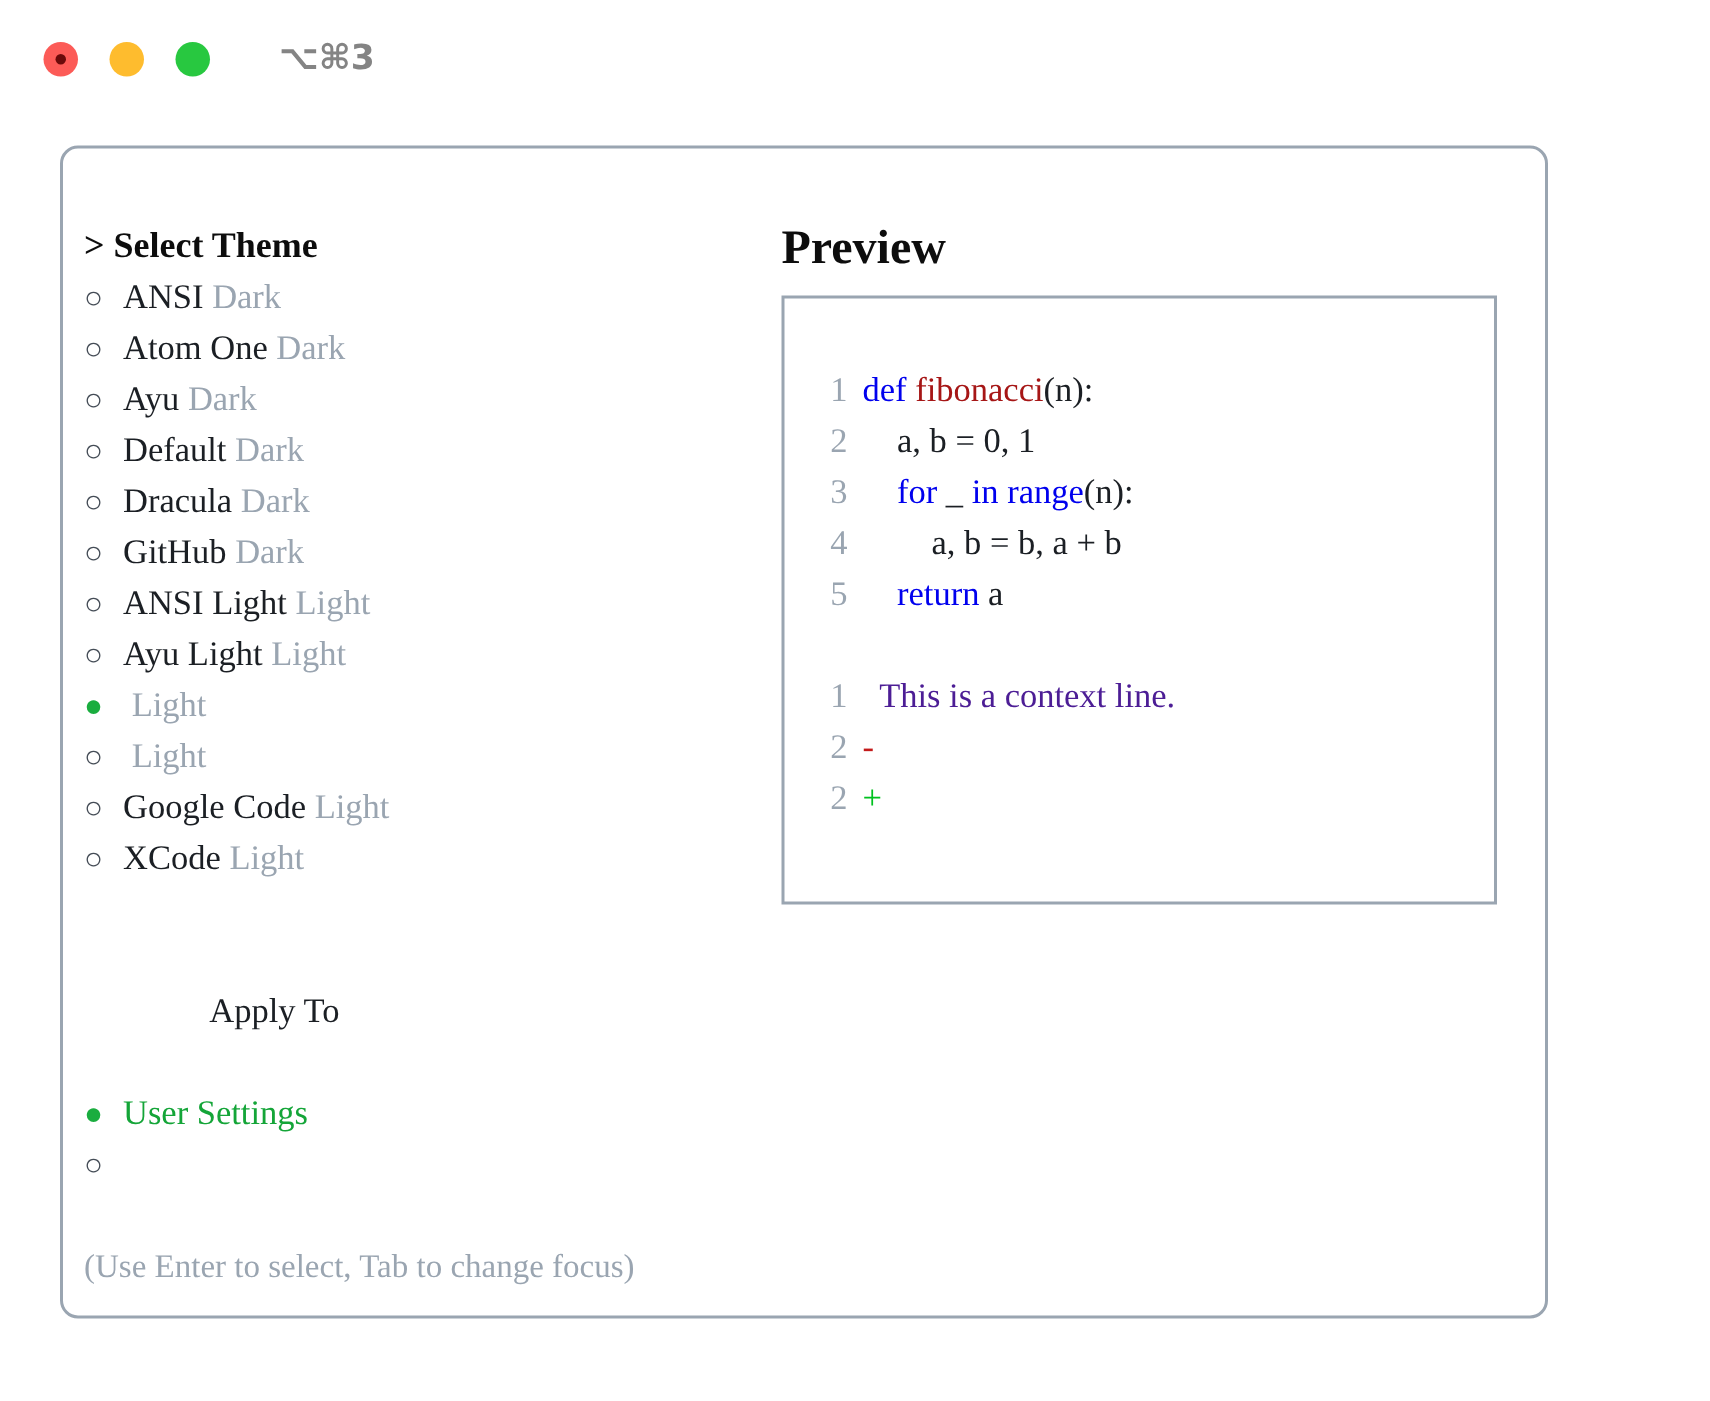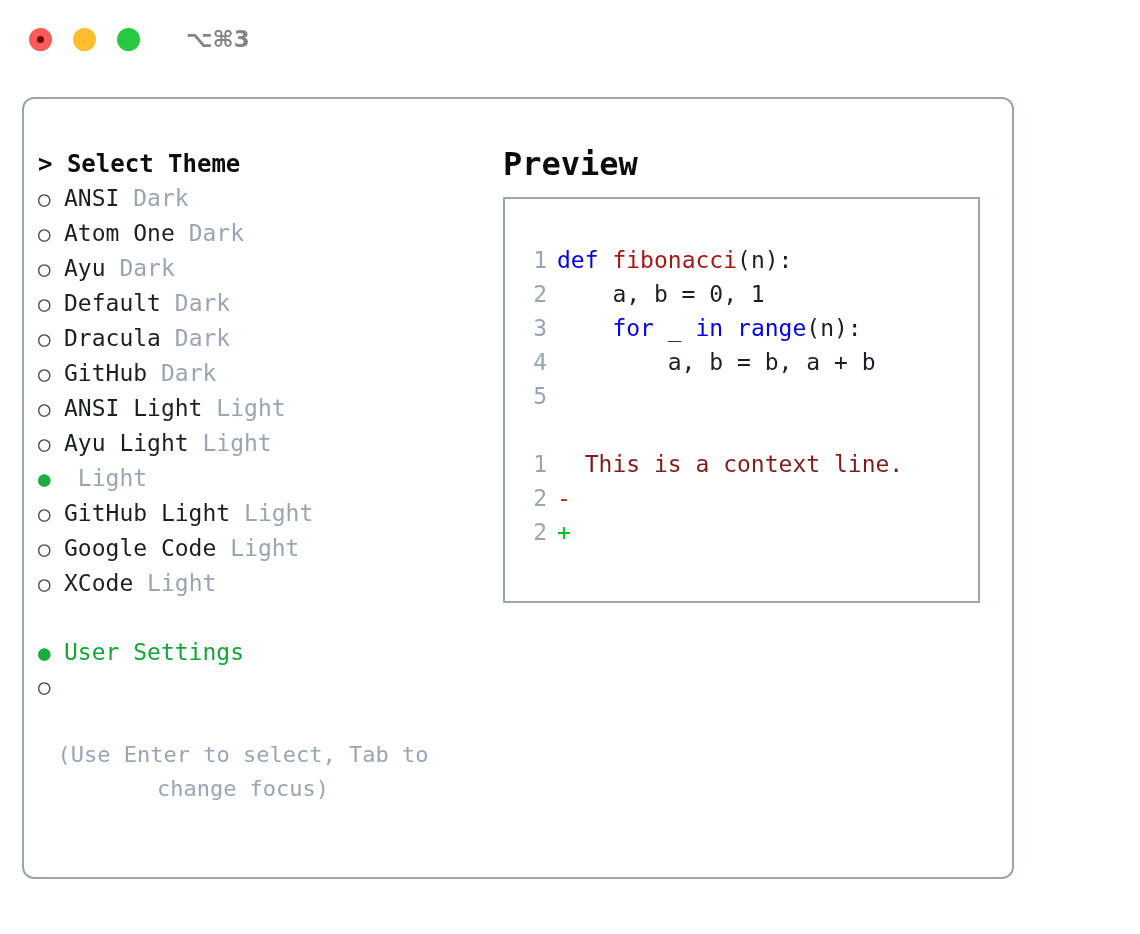--- a/index.html
+++ b/index.html
@@ -52,27 +52,28 @@
     font-family: "DejaVu Sans", "Liberation Sans", sans-serif;
     font-size: 23px;
     font-weight: bold;
     color: #848484;
     letter-spacing: 0px;
   }
 
   
   .panel {
     position: absolute;
-    left: 22px;
+    left: 40px;
     top: 97px;
     width: 992px;
     height: 782px;
     border: 2px solid #9aa5b1;
     border-radius: 12px;
     background: #ffffff;
+    font-family: Liberation Serif, serif;
   }
 
   .panel-inner {
     position: absolute;
     left: 0; top: 0;
     width: 100%; height: 100%;
     display: flex;
   }
 
   
@@ -118,21 +119,20 @@
   }
 
   .spacer-sm { height: 34px; }
 
   .hint {
     margin-top: 34px;
     font-size: 22px;
     color: #9aa5b1;
     line-height: 34px;
     max-width: 410px;
-    text-align: center;
   }
 
   
   .right-col {
     padding: 48px 0 0 0;
     position: relative;
     width: 500px;
   }
   .preview-title {
     font-size: 32px;
@@ -167,21 +167,21 @@
     color: #9aa5b1;
     margin-right: 10px;
   }
   .code-text { color: #1b1f24; }
 
   .kw   { color: #0000ee; }
   .fn   { color: #a61616; text-align: center; }
   .plain{ color: #1b1f24; }
 
   .diff-gap { height: 34px; }
-  .diff-ctx { color: #7f1d1d; }
+  .diff-ctx { color: #4c1d95; }
   .diff-del { color: #c31a1a; }
   .diff-add { color: #00c11f; }
 </style>
 </head>
 <body>
 
 <div id="app">
 
   <div class="titlebar">
     <div class="lights">
@@ -204,46 +204,49 @@
         <div id="theme-list">
             <div class="opt-row"><span class="marker">○</span><span class="opt-label">ANSI</span><span> </span><span class="opt-badge">Dark</span></div>
             <div class="opt-row"><span class="marker">○</span><span class="opt-label">Atom One</span><span> </span><span class="opt-badge">Dark</span></div>
             <div class="opt-row"><span class="marker">○</span><span class="opt-label">Ayu</span><span> </span><span class="opt-badge">Dark</span></div>
             <div class="opt-row"><span class="marker">○</span><span class="opt-label">Default</span><span> </span><span class="opt-badge">Dark</span></div>
             <div class="opt-row"><span class="marker">○</span><span class="opt-label">Dracula</span><span> </span><span class="opt-badge">Dark</span></div>
             <div class="opt-row"><span class="marker">○</span><span class="opt-label">GitHub</span><span> </span><span class="opt-badge">Dark</span></div>
             <div class="opt-row"><span class="marker">○</span><span class="opt-label">ANSI Light</span><span> </span><span class="opt-badge">Light</span></div>
             <div class="opt-row"><span class="marker">○</span><span class="opt-label">Ayu Light</span><span> </span><span class="opt-badge">Light</span></div>
             <div class="opt-row"><span class="marker sel">●</span><span> </span><span class="opt-badge">Light</span></div>
-            <div class="opt-row"><span class="marker">○</span><span class="opt-label">GitHub Light</span><span> </span><span class="opt-badge">Light</span></div>
+            <div class="opt-row"><span class="marker">○</span><span> </span><span class="opt-badge">Light</span></div>
             <div class="opt-row"><span class="marker">○</span><span class="opt-label">Google Code</span><span> </span><span class="opt-badge">Light</span></div>
             <div class="opt-row"><span class="marker">○</span><span class="opt-label">XCode</span><span> </span><span class="opt-badge">Light</span></div>
           </div>
 
         <div class="spacer-sm"></div>
 
+        <div class="group-title">
+          <span class="marker blank">&nbsp;</span><span>Apply To</span>
+        </div>
 
         <div id="apply-list">
             <div class="opt-row"><span class="marker sel">●</span><span class="opt-label sel">User Settings</span></div>
             <div class="opt-row"><span class="marker">○</span></div>
           </div>
 
         <div class="hint">(Use Enter to select, Tab to change focus)</div>
       </div>
 
       <div class="right-col">
         <div class="preview-title">Preview</div>
 
         <div class="preview-box">
           <div id="code-block">
               <div class="code-line"><span class="lineno">1</span><span class="code-text"><span class="kw">def</span><span class="plain"> </span><span class="fn">fibonacci</span><span class="plain">(n):</span></span></div>
               <div class="code-line"><span class="lineno">2</span><span class="code-text"><span class="plain">    a, b = 0, 1</span></span></div>
               <div class="code-line"><span class="lineno">3</span><span class="code-text"><span class="plain">    </span><span class="kw">for</span><span class="plain"> _ </span><span class="kw">in</span><span class="plain"> </span><span class="kw">range</span><span class="plain">(n):</span></span></div>
               <div class="code-line"><span class="lineno">4</span><span class="code-text"><span class="plain">        a, b = b, a + b</span></span></div>
-              <div class="code-line"><span class="lineno">5</span></div>
+              <div class="code-line"><span class="lineno">5</span><span class="code-text"><span class="plain">    </span><span class="kw">return</span><span class="plain"> a</span></span></div>
             </div>
           <div class="diff-gap"></div>
           <div id="diff-block">
               <div class="code-line"><span class="lineno">1</span><span class="diff-ctx"> </span><span class="diff-ctx"> This is a context line.</span></div>
               <div class="code-line"><span class="lineno">2</span><span class="diff-del">-</span></div>
               <div class="code-line"><span class="lineno">2</span><span class="diff-add">+</span></div>
             </div>
         </div>
       </div>
 

